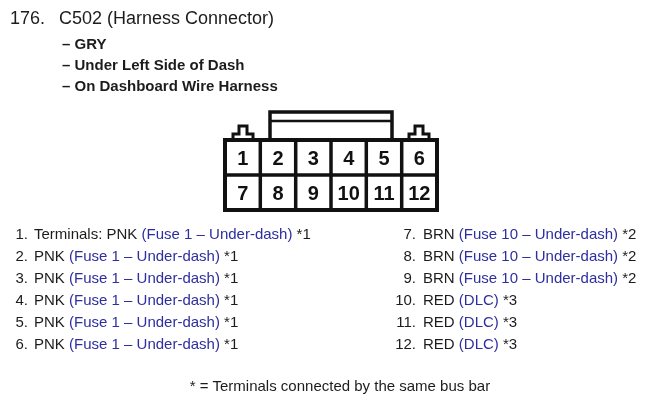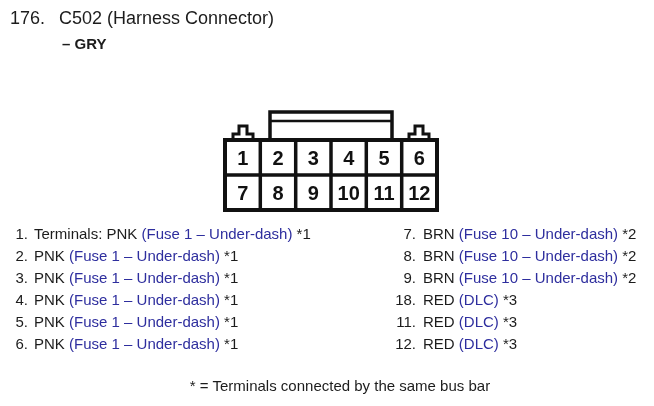--- a/index.html
+++ b/index.html
@@ -44,20 +44,22 @@
 </head>
 <body>
 
 <div class="title-row">
   <span class="item-number">176.</span>
   <span>C502 (Harness Connector)</span>
 </div>
 
 <div class="details">
   <div>– GRY</div>
+  <div>– Under Left Side of Dash</div>
+  <div>– On Dashboard Wire Harness</div>
 </div>
 
 <div class="connector-wrap">
   <svg width="226" height="114" viewBox="0 0 226 114">
 
     <path d="M52,42 V12 H174 V42" fill="#ffffff" stroke="#111111" stroke-width="3.5"></path>
     <line x1="52" y1="21" x2="174" y2="21" stroke="#111111" stroke-width="2.5"></line>
 
     <path d="M15,42 V34 H21 V26 H29 V34 H35 V42" fill="#ffffff" stroke="#111111" stroke-width="3"></path>
     <path d="M191,42 V34 H197 V26 H205 V34 H211 V42" fill="#ffffff" stroke="#111111" stroke-width="3"></path>
@@ -96,18 +98,18 @@
   <div class="pin-row"><span class="pin-num">3.</span><span><span>PNK </span><a class="lnk">(Fuse 1 – Under-dash)</a><span> *1</span></span></div>
   <div class="pin-row"><span class="pin-num">4.</span><span><span>PNK </span><a class="lnk">(Fuse 1 – Under-dash)</a><span> *1</span></span></div>
   <div class="pin-row"><span class="pin-num">5.</span><span><span>PNK </span><a class="lnk">(Fuse 1 – Under-dash)</a><span> *1</span></span></div>
   <div class="pin-row"><span class="pin-num">6.</span><span><span>PNK </span><a class="lnk">(Fuse 1 – Under-dash)</a><span> *1</span></span></div>
 </div>
 
 <div class="pin-col pin-col-right">
   <div class="pin-row"><span class="pin-num">7.</span><span><span>BRN </span><a class="lnk">(Fuse 10 – Under-dash)</a><span> *2</span></span></div>
   <div class="pin-row"><span class="pin-num">8.</span><span><span>BRN </span><a class="lnk">(Fuse 10 – Under-dash)</a><span> *2</span></span></div>
   <div class="pin-row"><span class="pin-num">9.</span><span><span>BRN </span><a class="lnk">(Fuse 10 – Under-dash)</a><span> *2</span></span></div>
-  <div class="pin-row"><span class="pin-num">18.</span><span><span>RED </span><a class="lnk">(DLC)</a><span> *3</span></span></div>
+  <div class="pin-row"><span class="pin-num">10.</span><span><span>RED </span><a class="lnk">(DLC)</a><span> *3</span></span></div>
   <div class="pin-row"><span class="pin-num">11.</span><span><span>RED </span><a class="lnk">(DLC)</a><span> *3</span></span></div>
   <div class="pin-row"><span class="pin-num">12.</span><span><span>RED </span><a class="lnk">(DLC)</a><span> *3</span></span></div>
 </div>
 
 <div class="footnote">* = Terminals connected by the same bus bar</div>
 
 </body></html>

